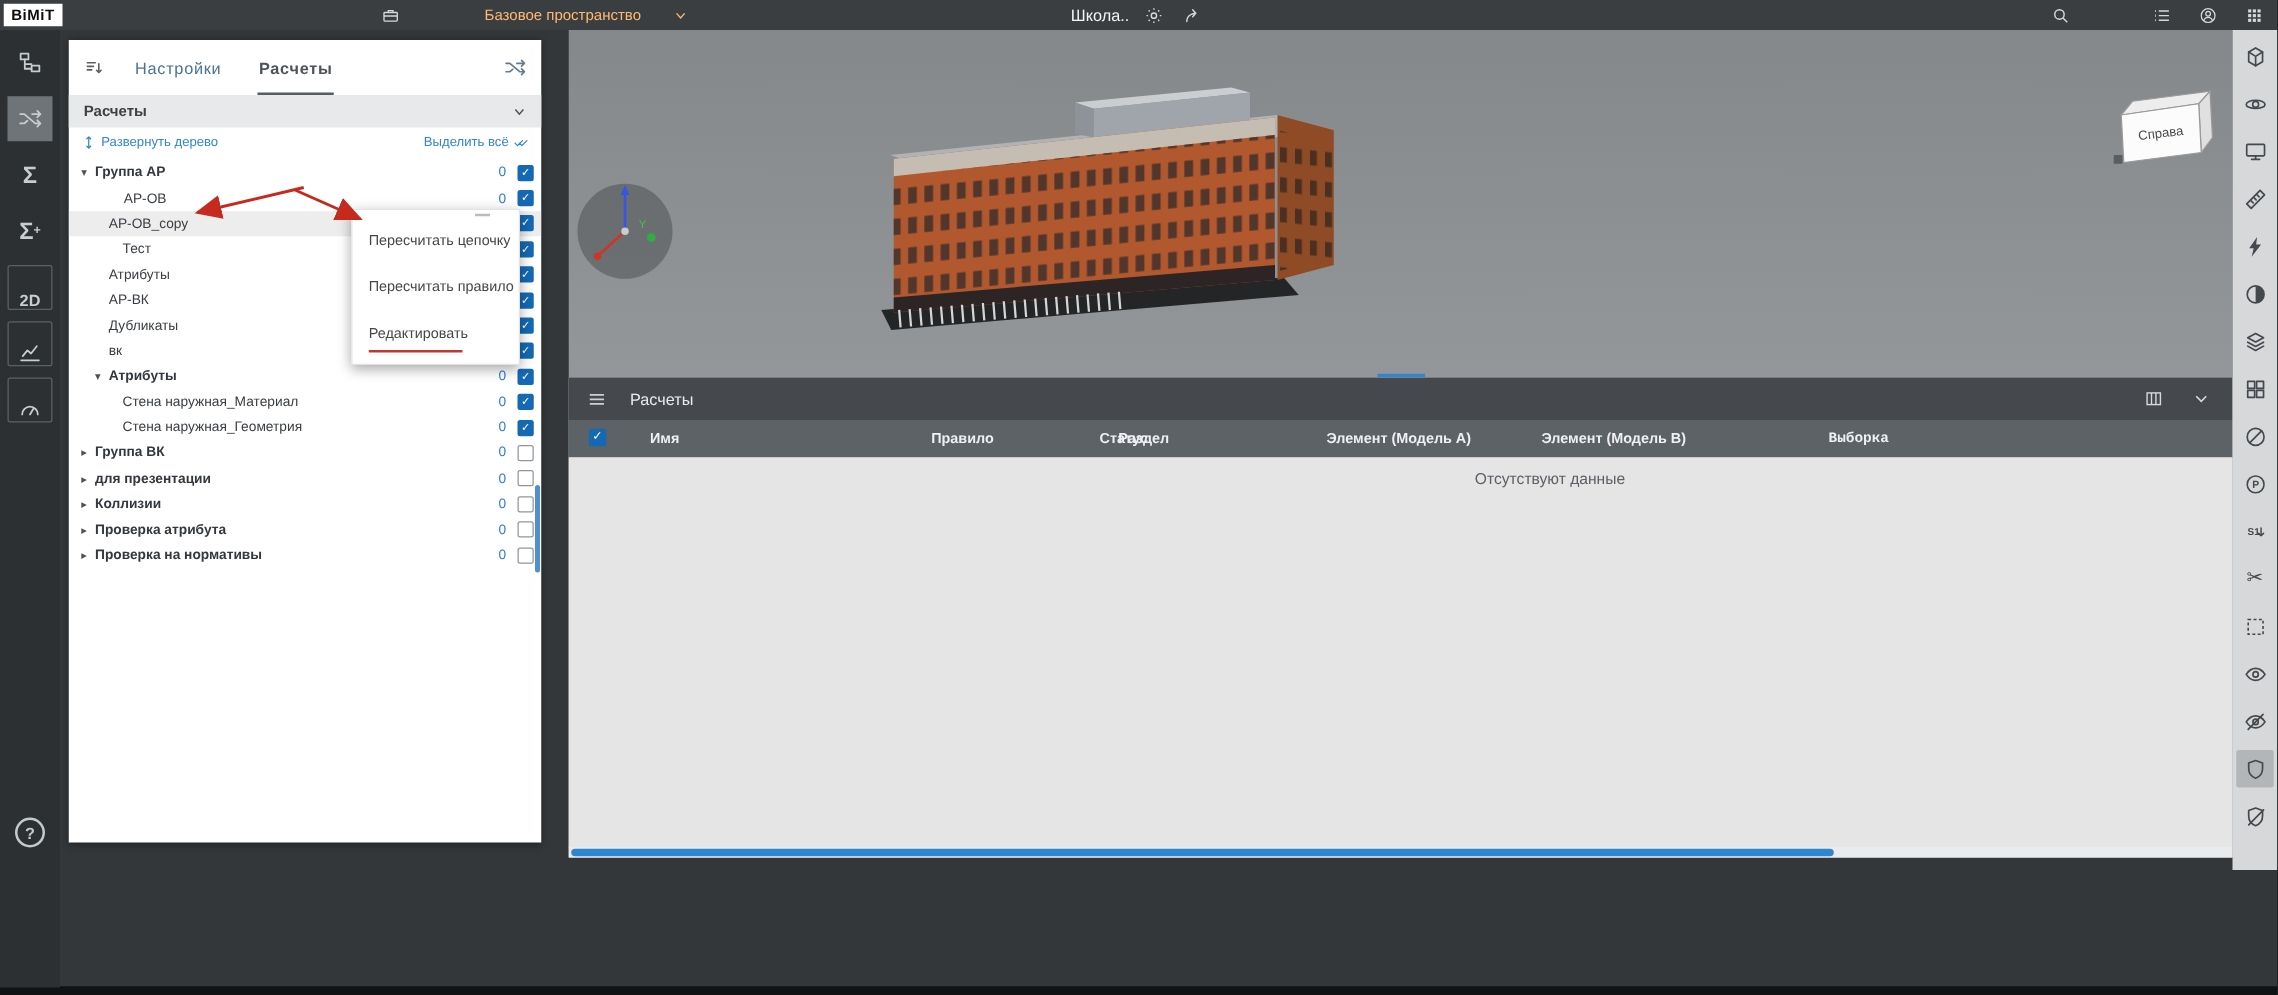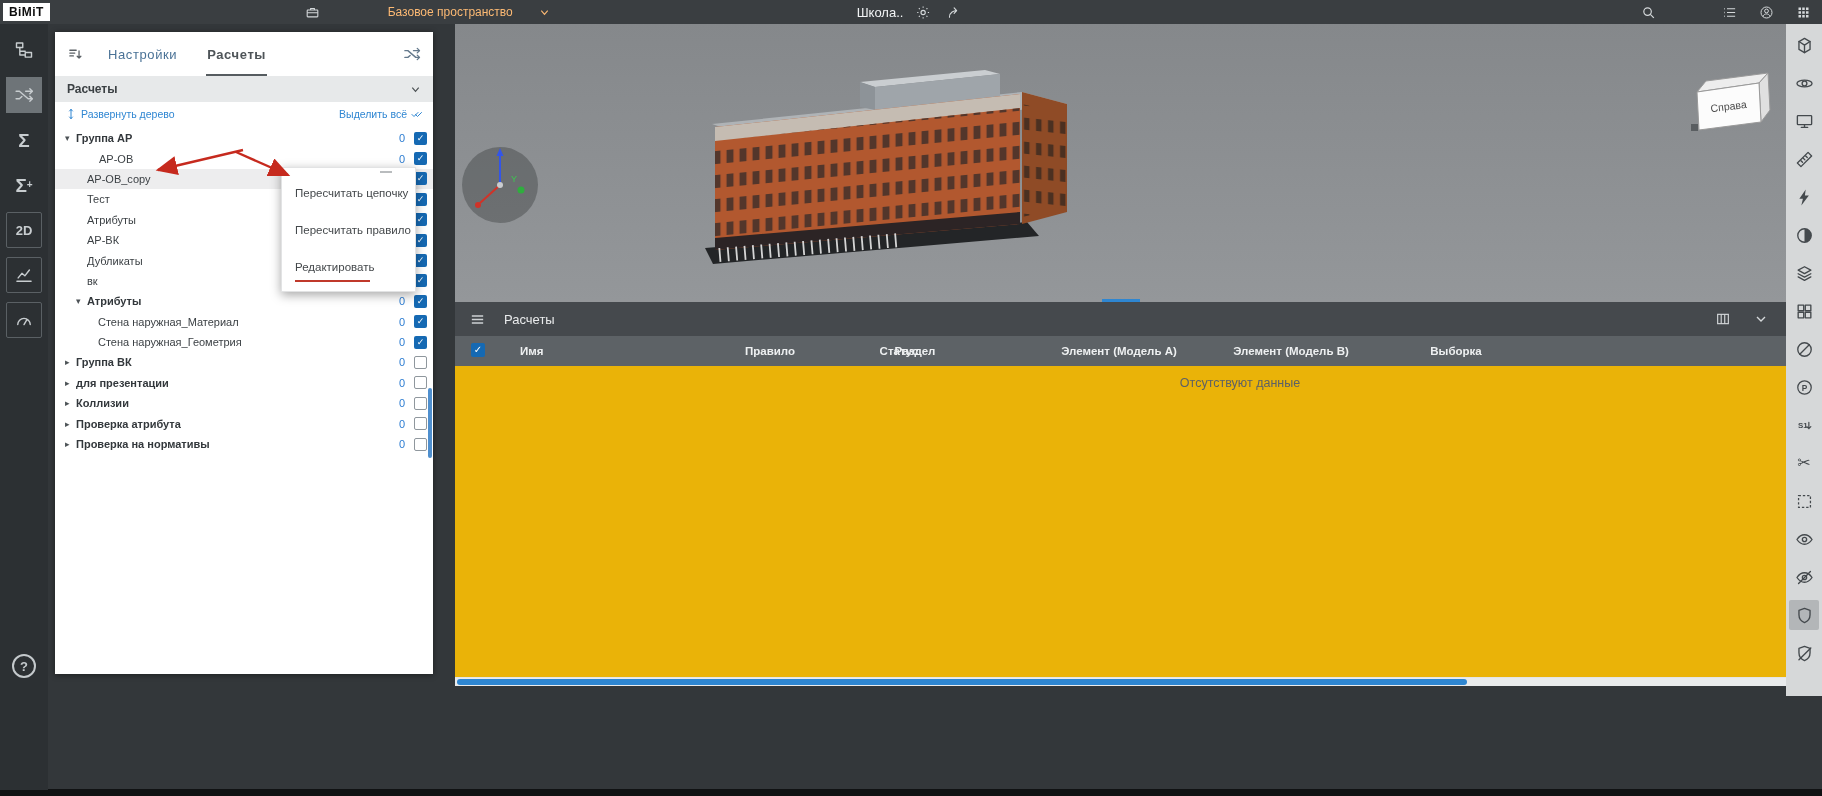--- a/index.html
+++ b/index.html
@@ -21,21 +21,21 @@
   .tb-right{position:absolute;right:8px;top:0;height:24px;display:flex;align-items:center;gap:15px;}
   .tb-right .gapafter{margin-right:44px;}
 
   
   .left-rail{position:absolute;left:0;top:24px;width:48px;height:766px;background:#2c3033;
              display:flex;flex-direction:column;align-items:center;padding-top:8px;box-sizing:border-box;z-index:15;}
   .rail-stack{display:flex;flex-direction:column;align-items:center;gap:9px;}
   .rail-btn{width:36px;height:36px;display:flex;align-items:center;justify-content:center;color:#c8cdd0;cursor:pointer;}
   .rail-btn svg{width:20px;height:20px;}
   .rail-btn.active{background:#6e7478;}
-  .rail-btn.boxed{width:34px;height:34px;border:1px solid #5a6064;border-radius:2px;}
+  .rail-btn.boxed{width:34px;height:34px;border:1px solid #5a6064;border-radius:2px;align-items:flex-end;}
   .tglyph{font-size:19px;line-height:1;font-weight:bold;}
   .tglyph.sm{font-size:13px;letter-spacing:0;}
   .tglyph .sp{font-size:10px;vertical-align:4px;}
   .help-btn{margin-top:auto;margin-bottom:112px;width:20px;height:20px;border:2px solid #c4c9cc;border-radius:50%;
             color:#c4c9cc;font-size:13px;font-weight:bold;display:flex;align-items:center;justify-content:center;cursor:pointer;}
 
   
   .viewport{position:absolute;left:455px;top:24px;width:1331px;height:278px;
             background:linear-gradient(180deg,#85888b 0%,#94979a 100%);overflow:hidden;z-index:5;}
   .bld{position:absolute;left:230px;top:28px;}
@@ -50,21 +50,21 @@
   .bp-header{height:34px;background:#45494d;display:flex;align-items:center;padding:0 14px;gap:18px;flex:none;}
   .bp-header svg{width:17px;height:17px;}
   .bp-ham{color:#cdd1d3;display:flex;cursor:pointer;}
   .bp-title{color:#e9ebec;font-size:13px;}
   .bp-right{margin-left:auto;display:flex;align-items:center;gap:16px;color:#c7cbcd;}
   .bp-right .tb-icon svg{width:16px;height:16px;}
   .bp-cols-header{height:30px;background:#5d6266;position:relative;flex:none;}
   .th-label{position:absolute;top:50%;transform:translate(-50%,-50%);color:#eef0f1;font-size:11.5px;font-weight:bold;white-space:nowrap;}
   .th-label.left{transform:translateY(-50%);}
   .th-cb{position:absolute;left:16px;top:7px;}
-  .bp-body{flex:1;position:relative;background:#eab308;border-bottom:1px solid #e3e5e6;}
+  .bp-body{flex:1;position:relative;background:#e5e5e5;border-bottom:1px solid #e3e5e6;}
   .empty-msg{position:absolute;left:785px;top:10px;transform:translateX(-50%);font-size:12.5px;color:#5d6166;}
   .bp-hscroll{height:8px;background:#e9ebec;position:relative;flex:none;}
   .bp-hthumb{position:absolute;left:2px;top:1px;width:1010px;height:6px;background:#2e86d1;border-radius:3px;cursor:pointer;}
 
   
   .cb{width:14px;height:14px;border-radius:2px;box-sizing:border-box;display:inline-flex;
       align-items:center;justify-content:center;font-size:10px;line-height:1;cursor:pointer;flex:none;}
   .cb.on{background:#1569b3;color:#fff;}
   .cb.off{background:#fff;border:1px solid #8f979d;}
 
@@ -310,21 +310,21 @@
       </span>
     </div>
     <div class="bp-cols-header">
       <span class="cb on th-cb">✓</span>
     <span class="th-label left" style="left: 65px;">Имя</span>
         <span class="th-label" style="left: 315px;">Правило</span>
         <span class="th-label" style="left: 398px; margin-left: 46px;">Статус</span>
         <span class="th-label" style="left: 460px;">Раздел</span>
         <span class="th-label" style="left: 664px;">Элемент (Модель А)</span>
         <span class="th-label" style="left: 836px;">Элемент (Модель B)</span>
-        <span class="th-label" style="left: 1001px;">Выборка</span>
+        <span class="th-label" style="left: 1032px; font-family: Liberation Mono, monospace;">Выборка</span>
       </div>
     <div class="bp-body">
       <span class="empty-msg">Отсутствуют данные</span>
     </div>
     <div class="bp-hscroll">
       <span class="bp-hthumb"></span>
     </div>
   </section>
 
   <aside class="left-panel">
@@ -376,21 +376,21 @@
           <span class="tlabel">АР-ОВ</span>
           <span class="tcount">0</span>
           <span class="cb on">✓</span>
         </div>
         <div class="tree-row hl" style="padding-left: 21px;">
           <span class="tw none"></span>
           <span class="tlabel">АР-ОВ_сору</span>
           <span class="tcount">0</span>
           <span class="cb on">✓</span>
         </div>
-        <div class="tree-row" style="padding-left: 21px;">
+        <div class="tree-row" style="padding-left: 32px;">
           <span class="tw none"></span>
           <span class="tlabel">Тест</span>
           <span class="tcount">0</span>
           <span class="cb on">✓</span>
         </div>
         <div class="tree-row" style="padding-left: 21px;">
           <span class="tw none"></span>
           <span class="tlabel">Атрибуты</span>
           <span class="tcount">0</span>
           <span class="cb on">✓</span>

